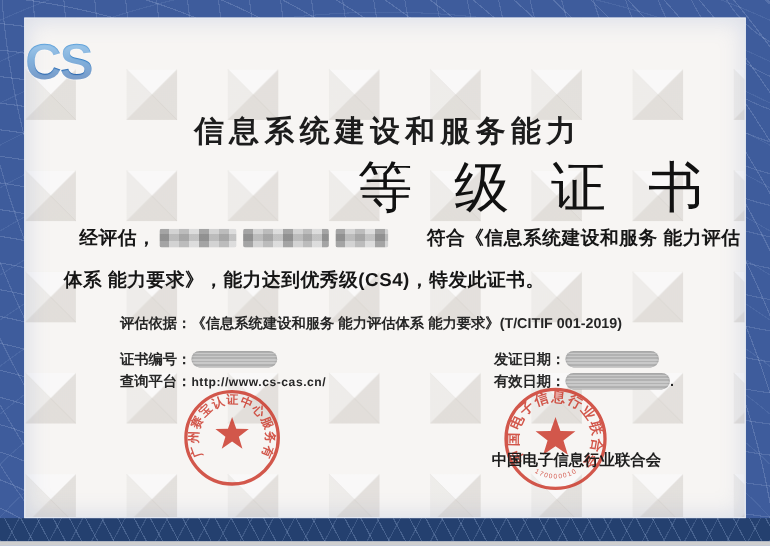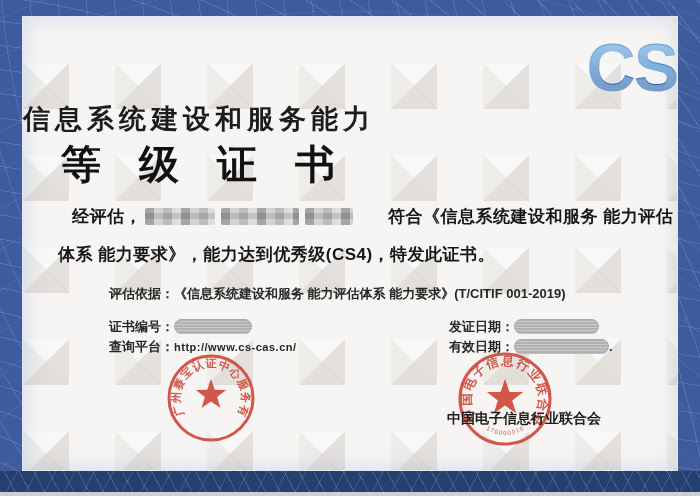--- a/index.html
+++ b/index.html
@@ -37,37 +37,36 @@
       linear-gradient(225deg, rgba(168,162,155,.14) 25%, transparent 25.5%);
     background-size:92px 92px;
     background-position:0 0,46px 0,0 46px,46px 46px;
     border:1px solid #e2e7f1;
     box-shadow:inset 0 0 22px rgba(95,125,185,.22);
     box-sizing:border-box;
   }
   .abs{position:absolute;}
   
   .logo{
-    left:0;right:0;top:16px;text-align:right;
-    font-size:68px;line-height:1;font-weight:bold;letter-spacing:-2px;
+    left:0;right:0;top:16px;text-align:left;
+    font-size:46px;line-height:1;font-weight:bold;letter-spacing:-2px;
     color:#2a6ab5;
     background:linear-gradient(180deg,#72b3e6 0%,#2f7cc4 48%,#174a98 100%);
     -webkit-background-clip:text;background-clip:text;-webkit-text-fill-color:transparent;
     text-shadow:0 1px 1px rgba(255,255,255,.4);
-    margin-left:19px;
   }
   .subtitle{
-    left:0;right:0;top:84px;
+    left:0;right:0;top:84px;text-align:center;
     font-size:27px;font-weight:bold;color:#1c1c1c;
     letter-spacing:5px;margin-right:-5px;
   }
   .title{
-    left:0;right:0;top:120px;text-align:left;
+    left:0;right:0;top:120px;text-align:right;
     font-family:"Liberation Serif","DejaVu Serif",serif;
-    font-size:40px;font-weight:bold;color:#111;
+    font-size:50px;font-weight:normal;color:#111;
     letter-spacing:38px;text-indent:38px;
   }
   
   .bodytext{
     left:35px;top:181px;width:632px;
     font-size:17px;line-height:38px;color:#161616;font-weight:700;
     letter-spacing:.5px;
   }
   .bodytext .indent{display:inline-block;width:14px;}
   .px{

